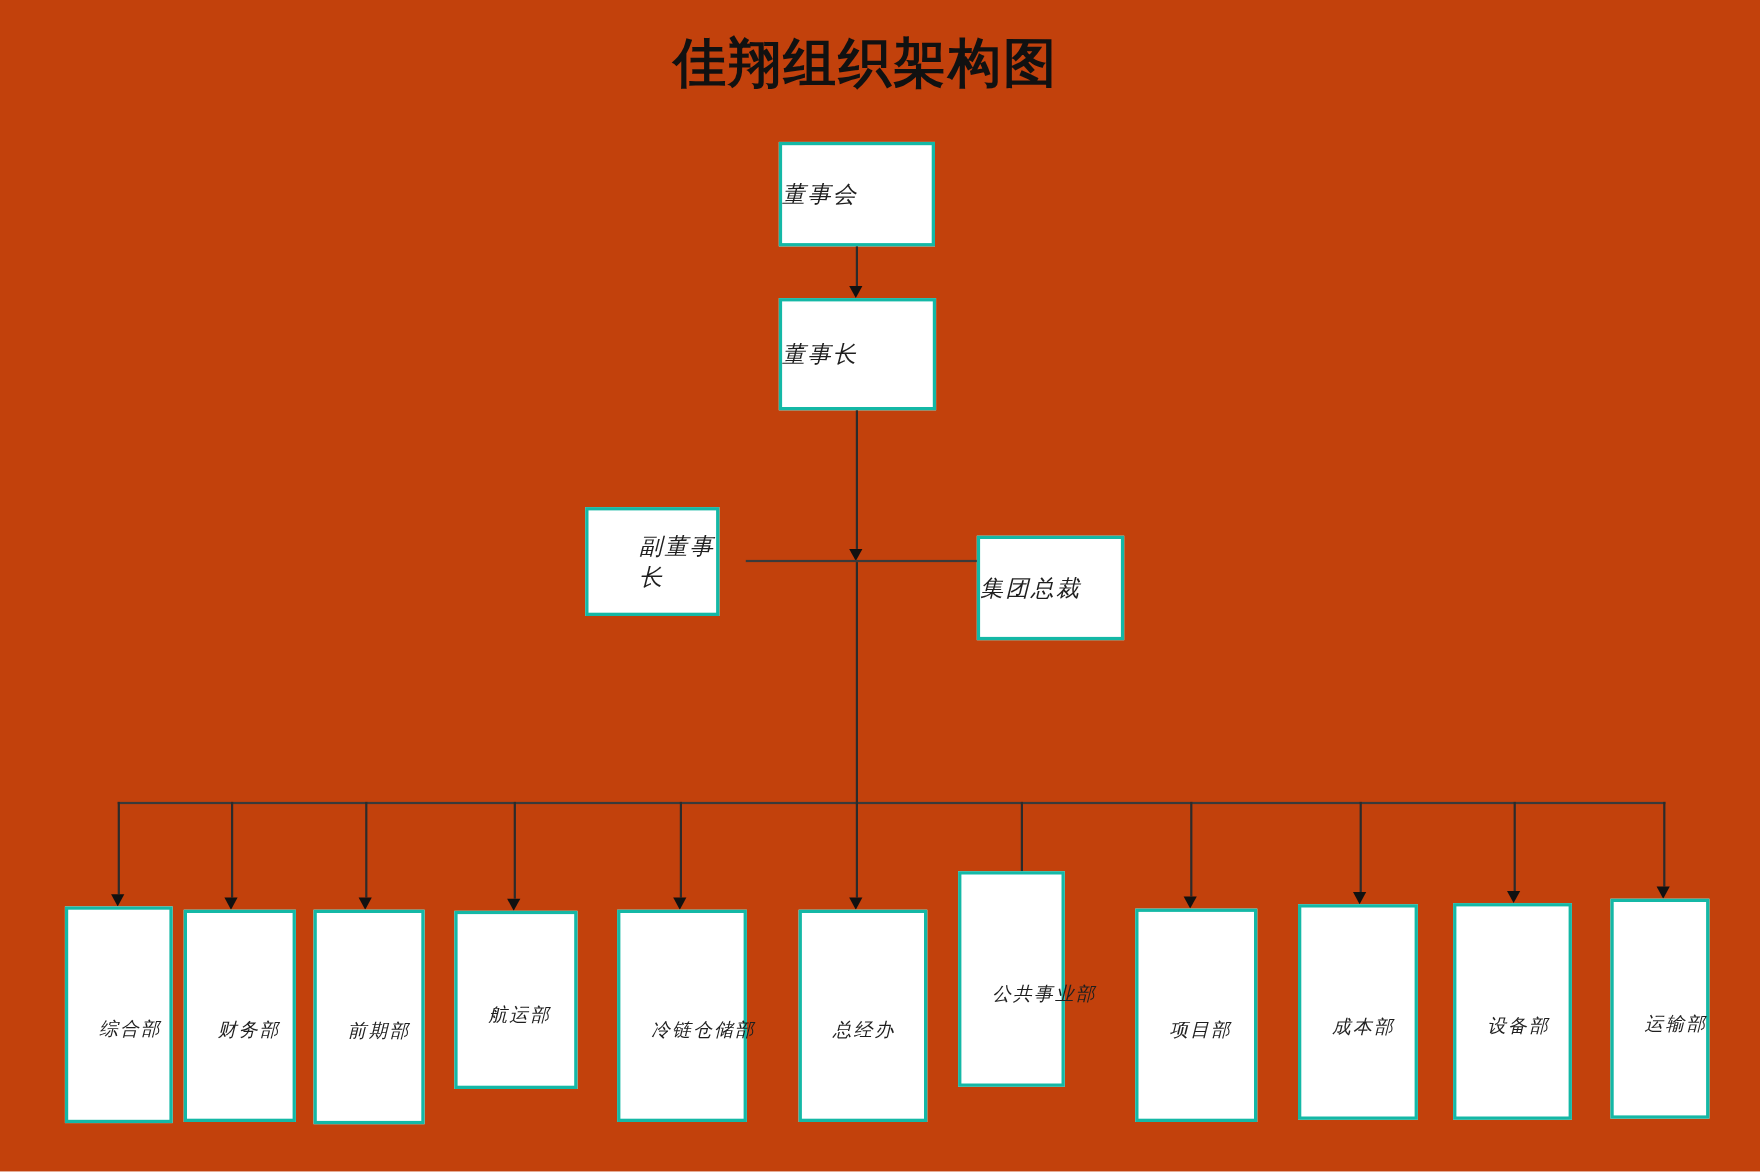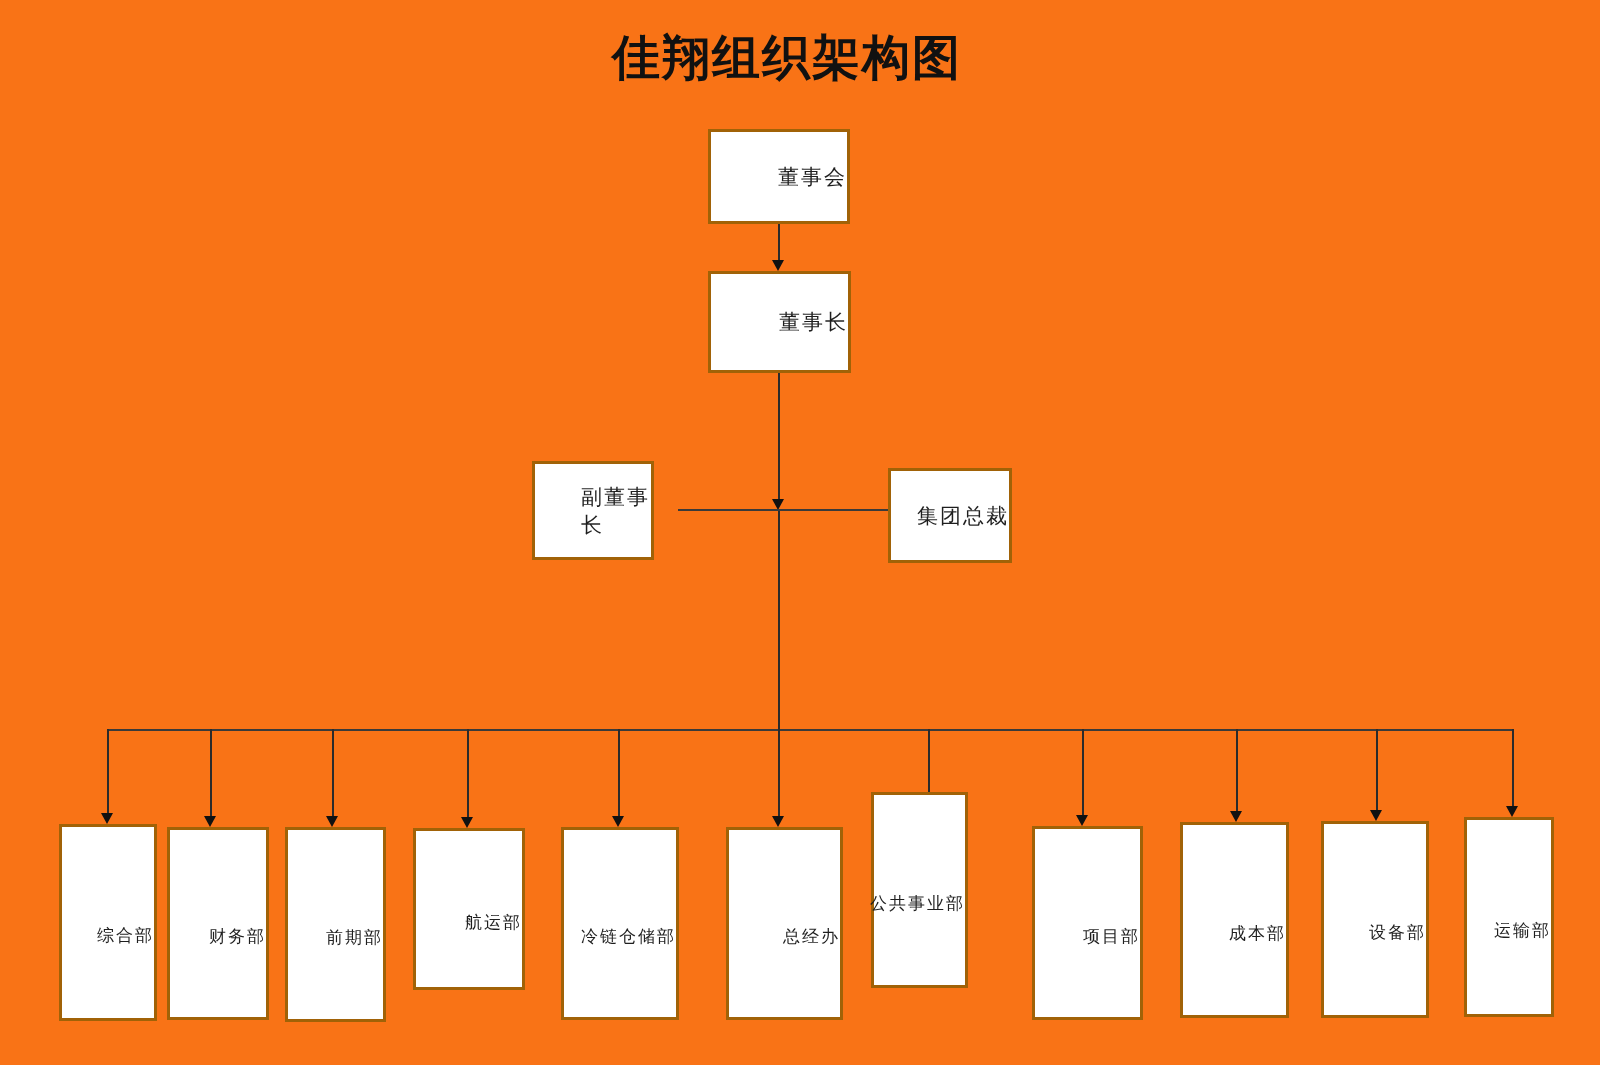--- a/index.html
+++ b/index.html
@@ -8,43 +8,44 @@
     background: #ffffff;
     width: 1600px;
     height: 1065px;
     overflow: hidden;
     font-family: "Liberation Serif", "DejaVu Serif", serif;
   }
   .canvas {
     position: relative;
     width: 1600px;
     height: 1065px;
-    background: #f97316;
+    background: #c2410c;
   }
   .title {
     position: absolute;
     top: 26px;
     left: -13px;
     width: 1600px;
     text-align: center;
     font-size: 48px;
     font-weight: bold;
     color: #111111;
     letter-spacing: 2px;
     margin: 0;
   }
   .node {
     position: absolute;
     box-sizing: border-box;
-    border: 3px solid #a16207;
+    border: 3px solid #14b8a6;
     background: #ffffff;
     display: flex;
     align-items: center;
-    justify-content: flex-end;
+    justify-content: flex-start;
     color: #1f1f1f;
+    font-style: italic;
   }
   .node-top {
     font-size: 21px;
     letter-spacing: 2px;
   }
   .node-dept {
     font-size: 17px;
     letter-spacing: 2px;
   }
   .node-dept .lbl {
@@ -84,21 +85,21 @@
   </div>
 
   <div class="node node-top" style="left:708px; top:271px; width:143px; height:102px;">
     <span class="lbl">董事长</span>
   </div>
 
   <div class="node node-top" style="left:532px; top:461px; width:122px; height:99px;padding-left:46px;">
     <span class="lbl">副董事长</span>
   </div>
 
-  <div class="node node-top" style="left:888px; top:468px; width:124px; height:95px;">
+  <div class="node node-top" style="left:888px; top:487px; width:134px; height:95px;">
     <span class="lbl">集团总裁</span>
   </div>
 
   <div class="vline" style="left:778px; top:224px; height:36px;"></div>
   <div class="arrow-down" style="left:772px; top:260px;"></div>
 
   <div class="vline" style="left:778px; top:373px; height:126px;"></div>
   <div class="arrow-down" style="left:772px; top:499px;"></div>
 
   <div class="hline" style="left:678px; top:509px; width:210px;"></div>

